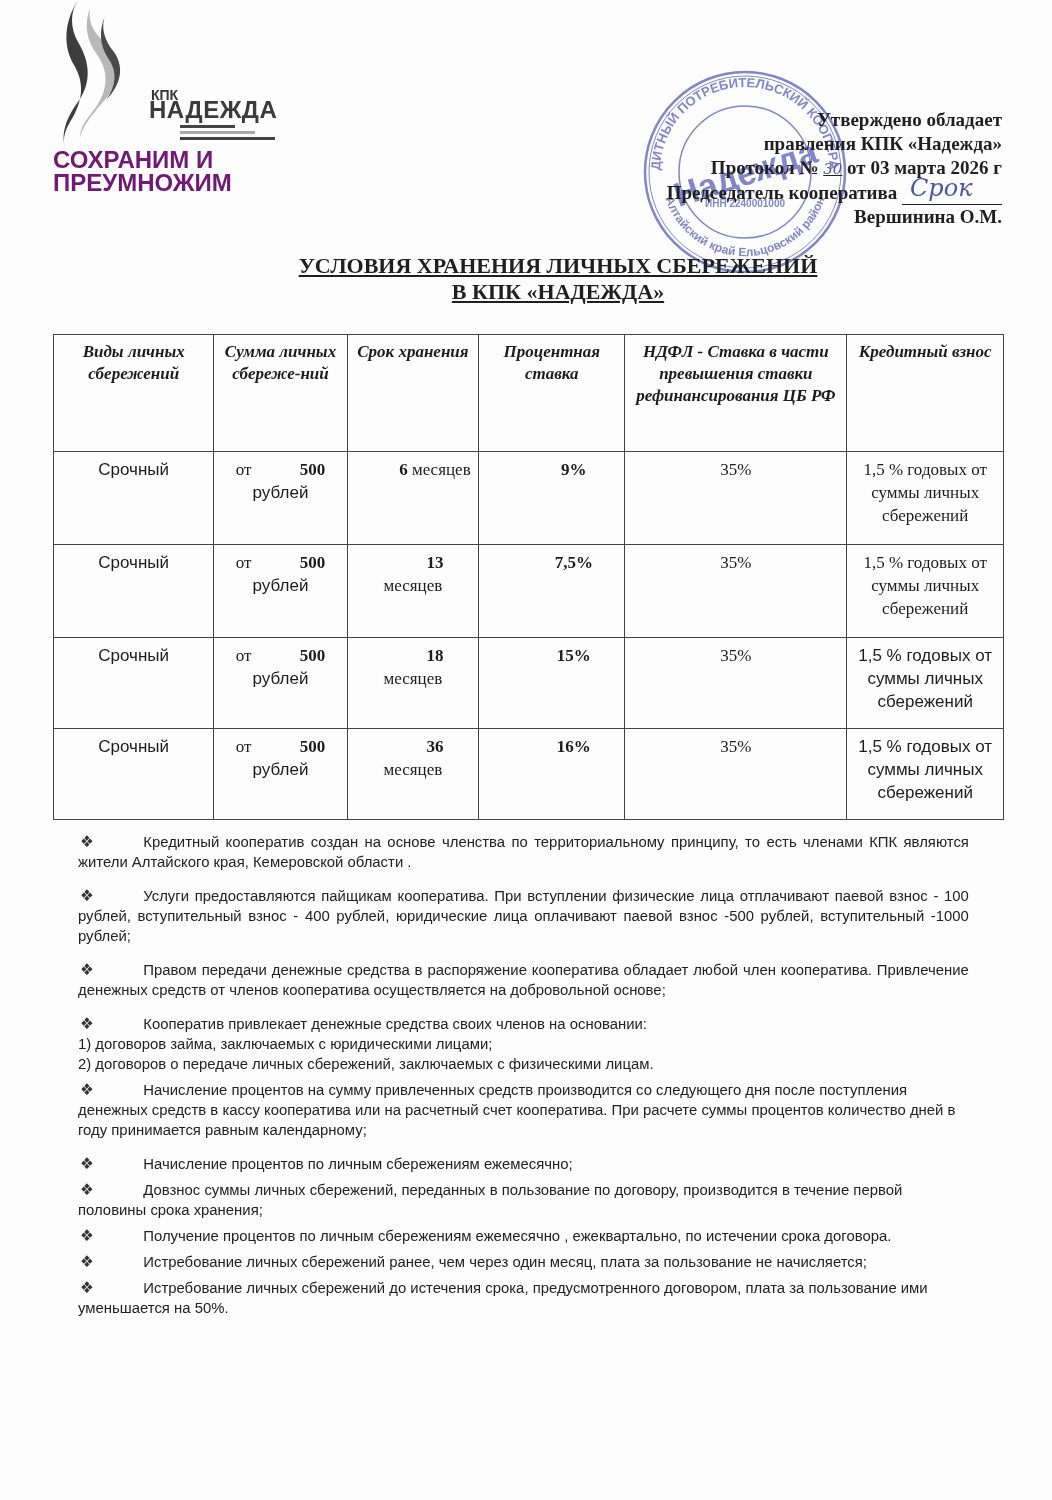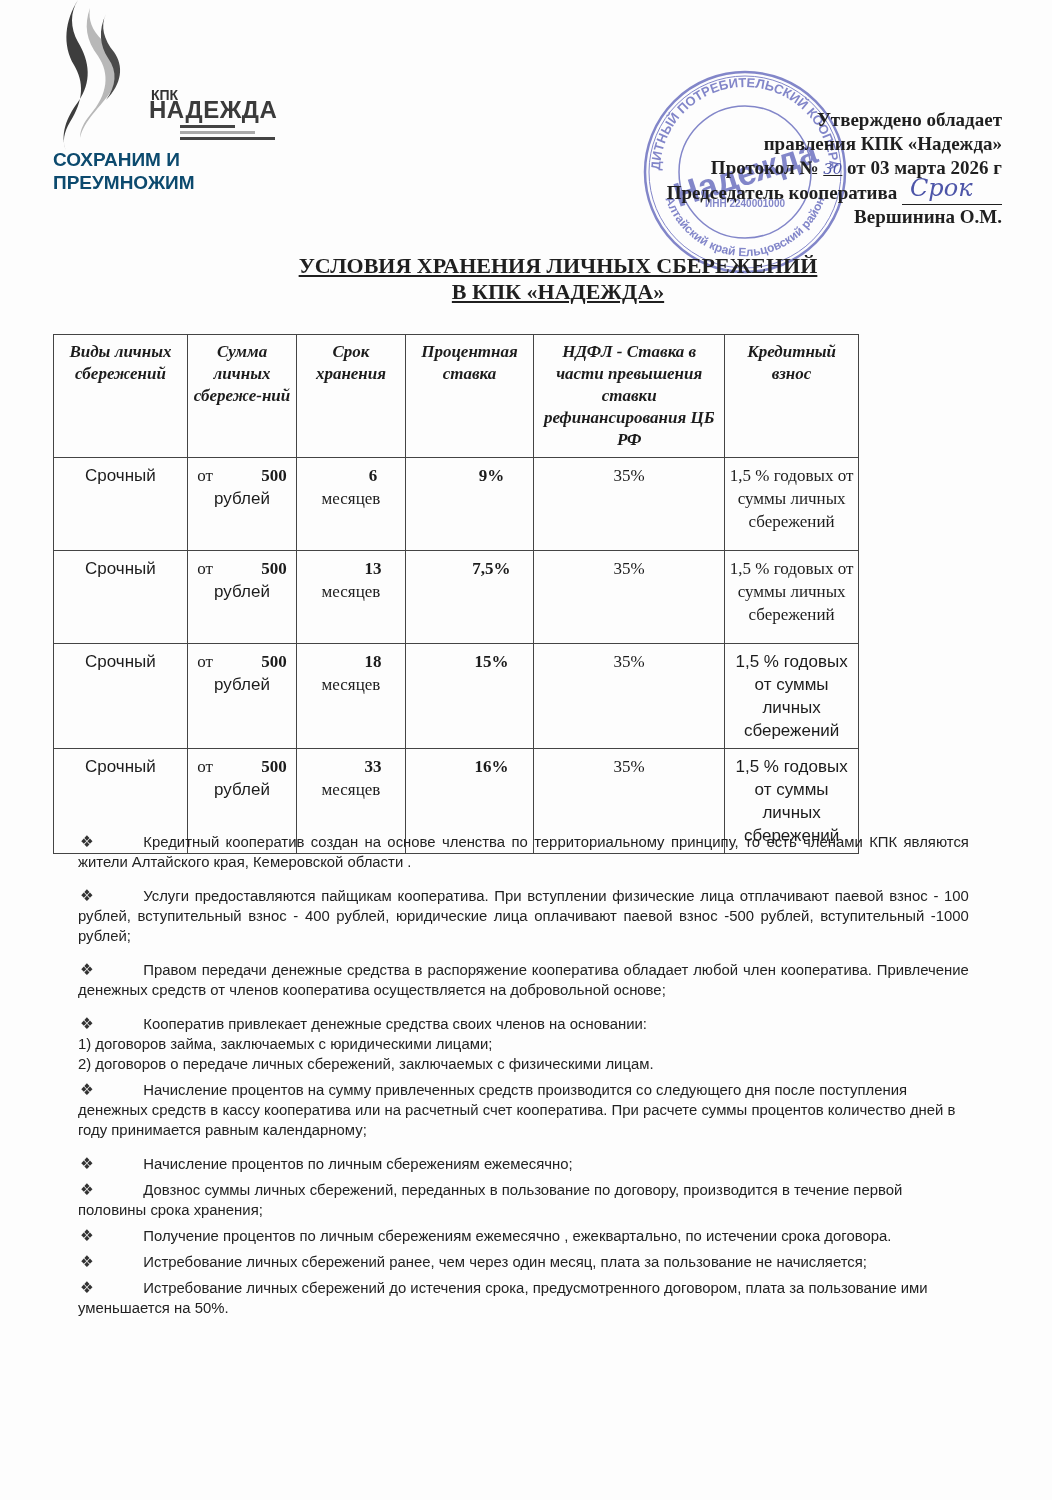--- a/index.html
+++ b/index.html
@@ -10,37 +10,37 @@
       color: #1c1c1c;
     }
     
     .logo { position: absolute; left: 50px; top: 0; width: 200px; height: 200px; }
     .logo svg.swoosh { position: absolute; left: 10px; top: 0; width: 80px; height: 150px; }
     .logo .kpk { position: absolute; left: 101px; top: 87px; font-family: "Liberation Sans", sans-serif; font-weight: bold; font-size: 14px; color: #333; }
     .logo .brand { position: absolute; left: 99px; top: 96px; font-family: "Liberation Sans", sans-serif; font-weight: bold; font-size: 24px; color: #3b3b3b; letter-spacing: 0.5px; }
     .logo .bar1 { position: absolute; left: 130px; top: 125px; width: 55px; height: 3px; background: #444; }
     .logo .bar1b { position: absolute; left: 130px; top: 131px; width: 75px; height: 3px; background: #aaa; }
     .logo .bar2 { position: absolute; left: 130px; top: 137px; width: 95px; height: 3px; background: #444; }
-    .logo .slogan { position: absolute; left: 3px; top: 148px; font-family: "Liberation Sans", sans-serif; font-weight: bold; font-size: 19px; line-height: 23px; color: #0c4a6e; }
+    .logo .slogan { position: absolute; left: 3px; top: 148px; font-family: "Liberation Sans", sans-serif; font-weight: bold; font-size: 24px; line-height: 23px; color: #701a75; }
 
     
     .stamp { position: absolute; left: 640px; top: 67px; width: 210px; height: 210px; opacity: 0.75; }
 
     
     .approval { position: absolute; right: 50px; top: 108px; width: 420px; text-align: right; font-weight: bold; font-size: 19px; line-height: 24px; color: #1f1f1f; }
     .approval .line { white-space: nowrap; }
     .approval .hand { font-family: "DejaVu Serif", serif; font-style: italic; color: #4d55a8; font-weight: normal; font-size: 15px; text-decoration: underline; text-decoration-color: #1f1f1f; }
     .approval .sig { display: inline-block; width: 100px; border-bottom: 1.5px solid #1f1f1f; height: 20px; position: relative; vertical-align: bottom; }
     .approval .sig span { position: absolute; left: 8px; top: -8px; font-family: "DejaVu Serif", serif; font-style: italic; color: #4d55a8; font-weight: normal; font-size: 24px; }
 
     
     .title { position: absolute; left: 0; width: 1052px; top: 253px; text-align: center; font-weight: bold; font-size: 22px; line-height: 26px; text-decoration: underline; color: #1f1f1f; margin-left: 32px; }
 
     
-    table.rates { position: absolute; left: 53px; top: 334px; width: 806px; border-collapse: collapse; font-size: 17px; padding-left: 23px; }
+    table.rates { position: absolute; left: 53px; top: 334px; width: 951px; border-collapse: collapse; font-size: 17px; padding-left: 23px; }
     table.rates th, table.rates td { border: 1.5px solid #444; text-align: center; vertical-align: top; padding: 6px 4px; }
     table.rates th { font-style: italic; font-weight: bold; font-size: 17px; line-height: 22px; height: 104px; }
     table.rates td { line-height: 23px; }
     .c1 { width: 160px; } .c2 { width: 132px; } .c3 { width: 130px; } .c4 { width: 143px; } .c5 { width: 223px; } .c6 { width: 155px; }
     .r1 td { height: 80px; padding-top: 24px; }
     .r2 td { height: 80px; padding-top: 24px; }
     .r3 td, .r4 td { height: 78px; padding-top: 8px; }
     .r1 td.fee, .r2 td.fee, .r3 td.fee, .r4 td.fee { padding-top: 6px; }
     td b { font-weight: bold; margin-left: 44px; }
     .sans { font-family: "Liberation Sans", sans-serif; }
@@ -145,21 +145,21 @@
       <td class="sans">Срочный</td>
       <td><span>от</span> <b>500</b><br><span class="sans">рублей</span></td>
       <td><b>18</b> <span>месяцев</span></td>
       <td><b>15%</b></td>
       <td>35%</td>
       <td class="fee sans">1,5 % годовых от суммы личных сбережений</td>
     </tr>
     <tr class="r4">
       <td class="sans">Срочный</td>
       <td><span>от</span> <b>500</b><br><span class="sans">рублей</span></td>
-      <td><b>33</b> <span>месяцев</span></td>
+      <td><b>36</b> <span>месяцев</span></td>
       <td><b>16%</b></td>
       <td>35%</td>
       <td class="fee sans">1,5 % годовых от суммы личных сбережений</td>
     </tr>
   </tbody>
 </table>
 
 <div class="notes">
   <div class="note gap-l"><span class="bul">❖</span><span>Кредитный кооператив создан на основе членства по территориальному принципу, то есть членами КПК являются жители Алтайского края, Кемеровской области .</span></div>
   <div class="note gap-l"><span class="bul">❖</span><span>Услуги предоставляются пайщикам кооператива. При вступлении физические лица отплачивают паевой взнос - 100 рублей, вступительный взнос - 400 рублей, юридические лица оплачивают паевой взнос -500 рублей, вступительный -1000 рублей;</span></div>

